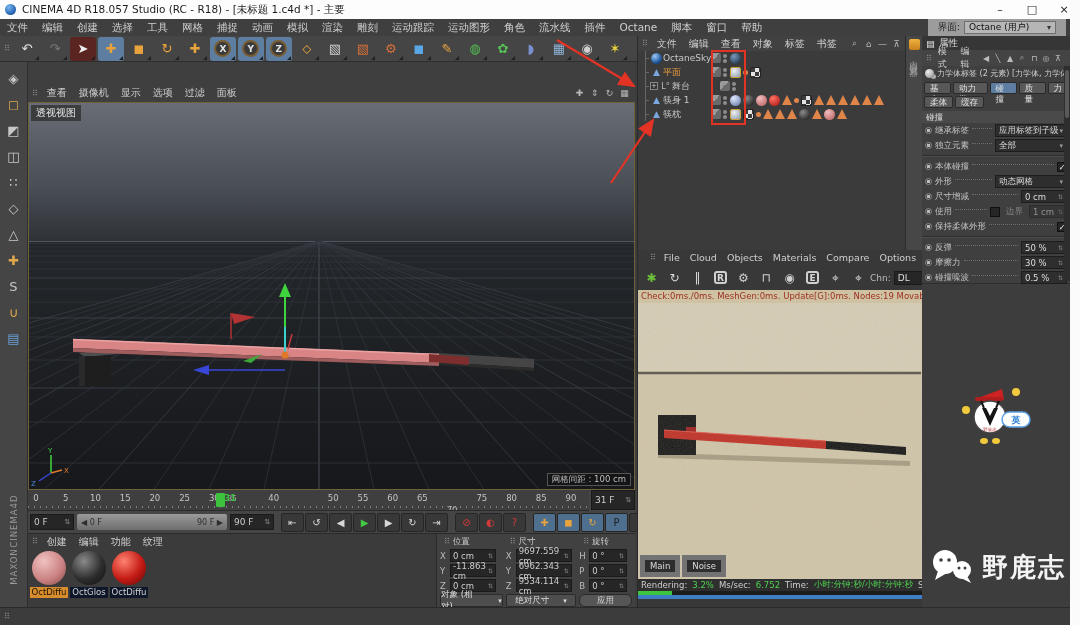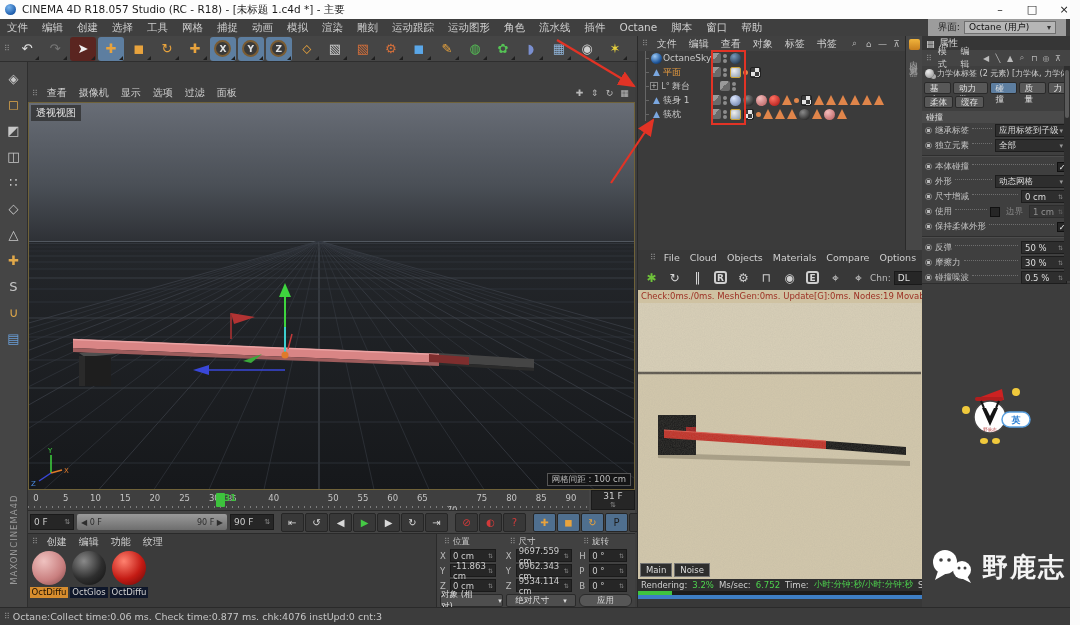--- a/index.html
+++ b/index.html
@@ -41,21 +41,21 @@
   .vp-canvas{position:relative;height:388px;border:1px solid #6f6239;background:#24262b;}
   .vplabel{position:absolute;left:2px;top:2px;background:rgba(45,45,45,.75);padding:1px 5px;font-size:10px;color:#e6e6e6;}
   .gridlabel{position:absolute;right:3px;bottom:3px;font-size:8.5px;color:#bdbdbd;background:rgba(20,20,20,.65);border:1px solid #555;padding:0 4px;line-height:11px;}
   
   .timeline{position:absolute;left:28px;top:490px;width:607px;height:43px;background:#454545;}
   .ruler{position:absolute;left:0;top:0;right:46px;height:21px;background:#3f3f3f;border-bottom:1px solid #2b2b2b;overflow:hidden;}
   .ruler::after{content:"";position:absolute;left:0;right:0;bottom:2px;height:2px;background:repeating-linear-gradient(90deg,#7d7d7d 0 1px,transparent 1px 6px);}
   .tick{position:absolute;top:3px;transform:translateX(-50%);font-size:8.5px;color:#c4c4c4;}
   .tick.cur{color:var(--phead,#3dc23d);font-weight:bold;}
   .phead{position:absolute;top:3px;width:9px;height:14px;background:var(--phead,#3dc23d);border-radius:1px;}
-  .curframe{position:absolute;right:0;top:0;width:44px;height:20px;background:#262626;border:1px solid #1a1a1a;display:flex;align-items:center;justify-content:space-between;padding:0 3px;font-size:9px;color:#ccc;flex-direction:column;}
+  .curframe{position:absolute;right:0;top:0;width:44px;height:20px;background:#262626;border:1px solid #1a1a1a;display:flex;align-items:center;justify-content:space-between;padding:0 3px;font-size:9px;color:#ccc;}
   .curframe i,.fspin i{font-style:normal;font-size:7px;color:#8a8a8a;}
   .tl2{position:absolute;left:0;top:21px;right:0;height:22px;display:flex;align-items:center;gap:3px;padding:0 2px;}
   .fspin{width:44px;height:16px;background:#262626;border:1px solid #1a1a1a;display:flex;align-items:center;justify-content:space-between;padding:0 3px;font-size:9px;color:#ccc;flex:none;}
   .range{flex:none;width:150px;height:16px;background:linear-gradient(#9a9a9a,#6e6e6e);border-radius:2px;display:flex;align-items:center;justify-content:space-between;padding:0 4px;font-size:8px;color:#2d2d2d;}
   .tgroup{display:flex;gap:1px;margin-left:4px;}
   .tr,.rc,.bt{width:23px;height:19px;background:#383838;border:1px solid #262626;border-radius:2px;font-size:10px;color:#d8d8d8;}
   .bt.active{background:#4f6f8f;}
   
   .mats{position:absolute;left:28px;top:533px;width:409px;height:74px;background:#3b3b3b;border-top:1px solid #2a2a2a;border-right:1px solid #2a2a2a;}
   .mats-menus{height:15px;display:flex;align-items:center;}
@@ -116,21 +116,21 @@
   .lv-menus{height:15px;display:flex;align-items:center;gap:0;padding-left:8px;}
   .lv-menus .mitem{font-size:9.5px;padding:0 5px;}
   .lv-toolbar{height:25px;display:flex;align-items:center;padding:0 2px;}
   .lvb{width:23px;height:21px;font-size:12px;color:#d8d8d8;}
   .lvb.boxed .glyph{border:2px solid #cfcfcf;border-radius:3px;font-size:9px;font-weight:bold;width:13px;height:13px;display:flex;align-items:center;justify-content:center;}
   .chn{margin-left:auto;display:flex;align-items:center;gap:3px;font-size:9px;color:#bbb;padding-right:3px;}
   .chndrop{background:#262626;border:1px solid #1a1a1a;width:42px;height:14px;display:flex;align-items:center;justify-content:space-between;padding:0 3px;color:#ddd;}
   .lv-status{height:13px;background:#cfc2a2;color:#9c2f23;font-size:8.5px;line-height:13px;padding-left:3px;white-space:nowrap;overflow:hidden;}
   .lv-render{position:relative;height:276px;background:#d3c8ac;overflow:hidden;}
   .lv-tabs{position:absolute;left:2px;bottom:2px;display:flex;gap:2px;}
-  .lv-tabs span{background:#2e2e2e;color:#ddd;font-size:8.5px;padding:0 5px;line-height:12px;border:1px solid #737373;}
+  .lv-tabs span{background:#2e2e2e;color:#ddd;font-size:8.5px;padding:0 5px;line-height:12px;border:5px solid #737373;}
   .lv-footer{height:12px;background:#2e2e2e;display:flex;align-items:center;gap:5px;padding:0 3px;font-size:8.5px;color:#cfcfcf;white-space:nowrap;overflow:hidden;}
   .lv-footer .val{color:#4ed44e;}
   .lv-progress{height:4px;background:#1c1c1c;}
   .lv-progress i{display:block;width:12%;height:100%;background:#3ec43e;}
   .lv-blue{height:4px;background:#3e7ec4;}
   
   .rightcol{position:absolute;left:922px;top:36px;width:148px;height:589px;background:#3d3d3d;}
   .attrs{position:relative;height:248px;background:#3f3f3f;border-bottom:1px solid #2e2e2e;font-size:8.5px;}
   .attr-title{height:14px;display:flex;align-items:center;gap:4px;padding-left:4px;background:#363636;color:#ddd;font-size:9.5px;}
   .attr-mode{height:16px;display:flex;align-items:center;background:#444;}
@@ -1070,21 +1070,20 @@
         <circle cx="35" cy="20" r="1.5" fill="#3d3d3d"></circle>
       </svg>
       <span>野鹿志</span>
     </div>
   </div>
 
   <div class="whitestrip"></div>
 
   <div class="statusbar">
     <span class="grip">⠿</span>
-    <span>Octane:Collect time:0.06 ms.   Check time:0.877 ms.   chk:4076   instUpd:0   cnt:3</span>
   </div>
 
   <svg class="annot" viewBox="0 0 1080 625">
     <defs>
       <marker id="ah" markerWidth="9" markerHeight="8" refX="7" refY="3.5" orient="auto">
         <path d="M0,0 L8,3.5 L0,7 Z" fill="var(--annot,#e23325)"></path>
       </marker>
     </defs>
     <rect x="712" y="51" width="33" height="73" fill="none" stroke="var(--annot,#e23325)" stroke-width="2"></rect>
     <line x1="557" y1="40" x2="634" y2="86" stroke="var(--annot,#e23325)" stroke-width="2.2" marker-end="url(#ah)"></line>

